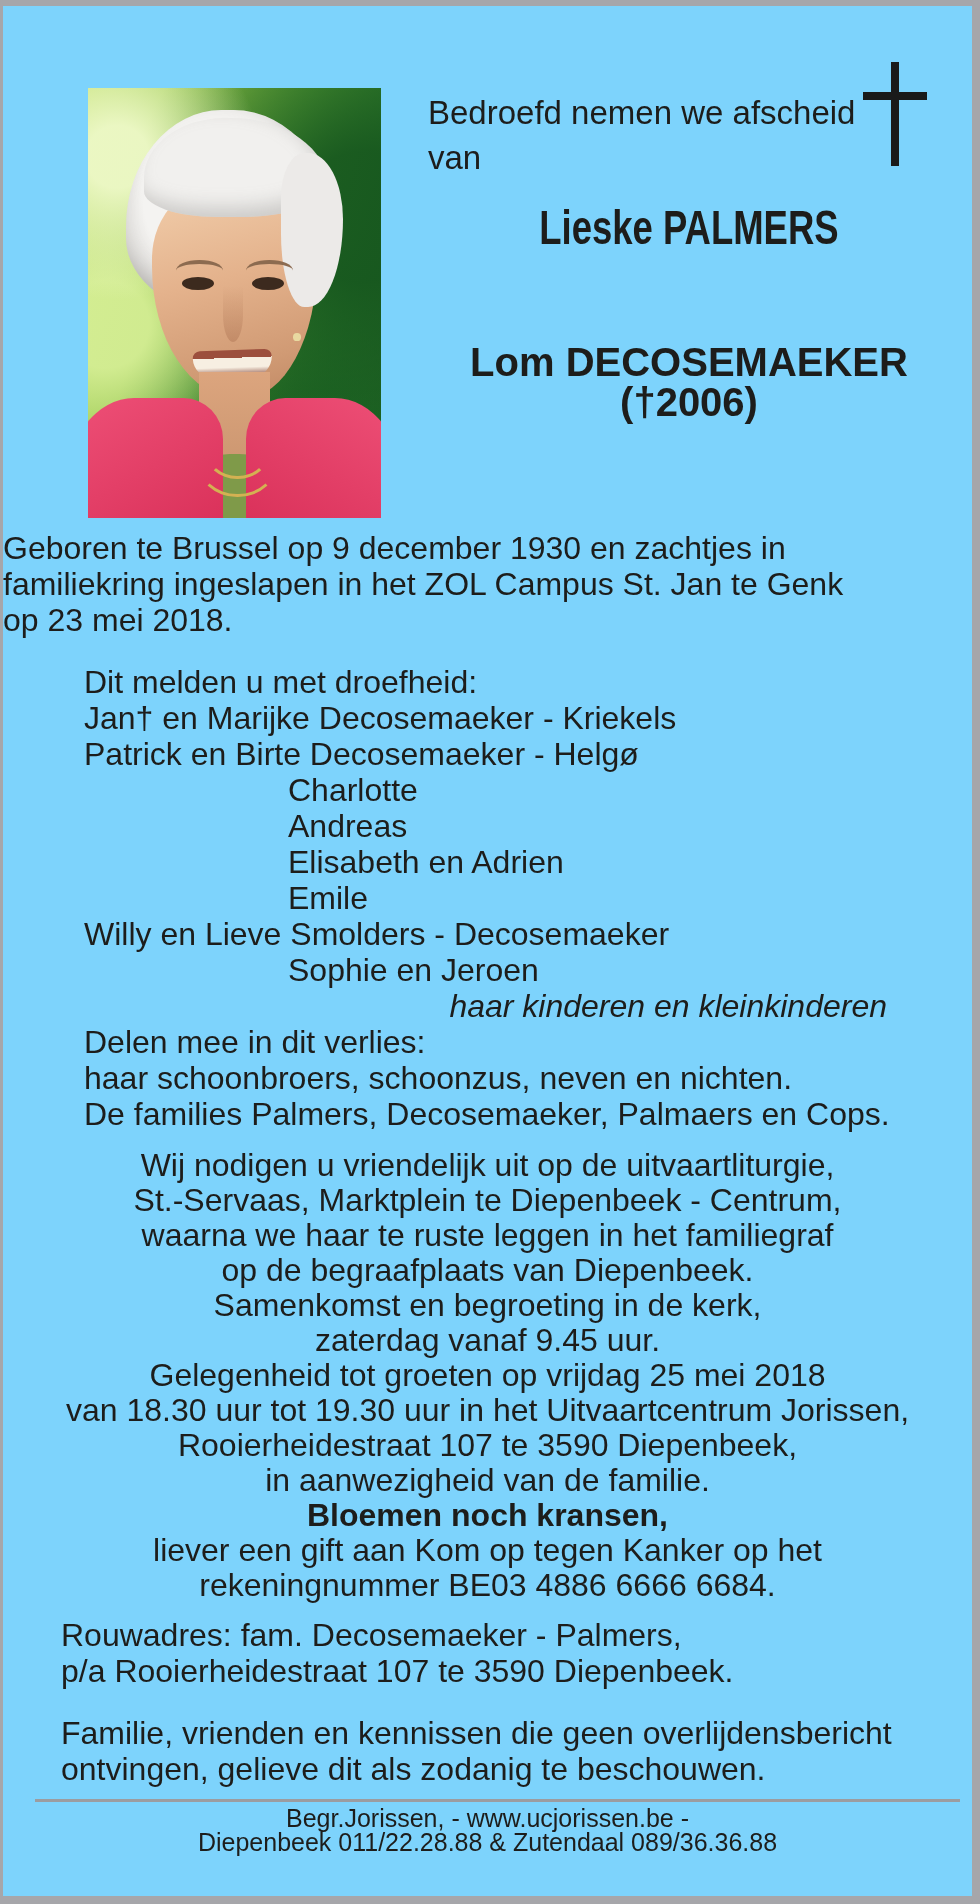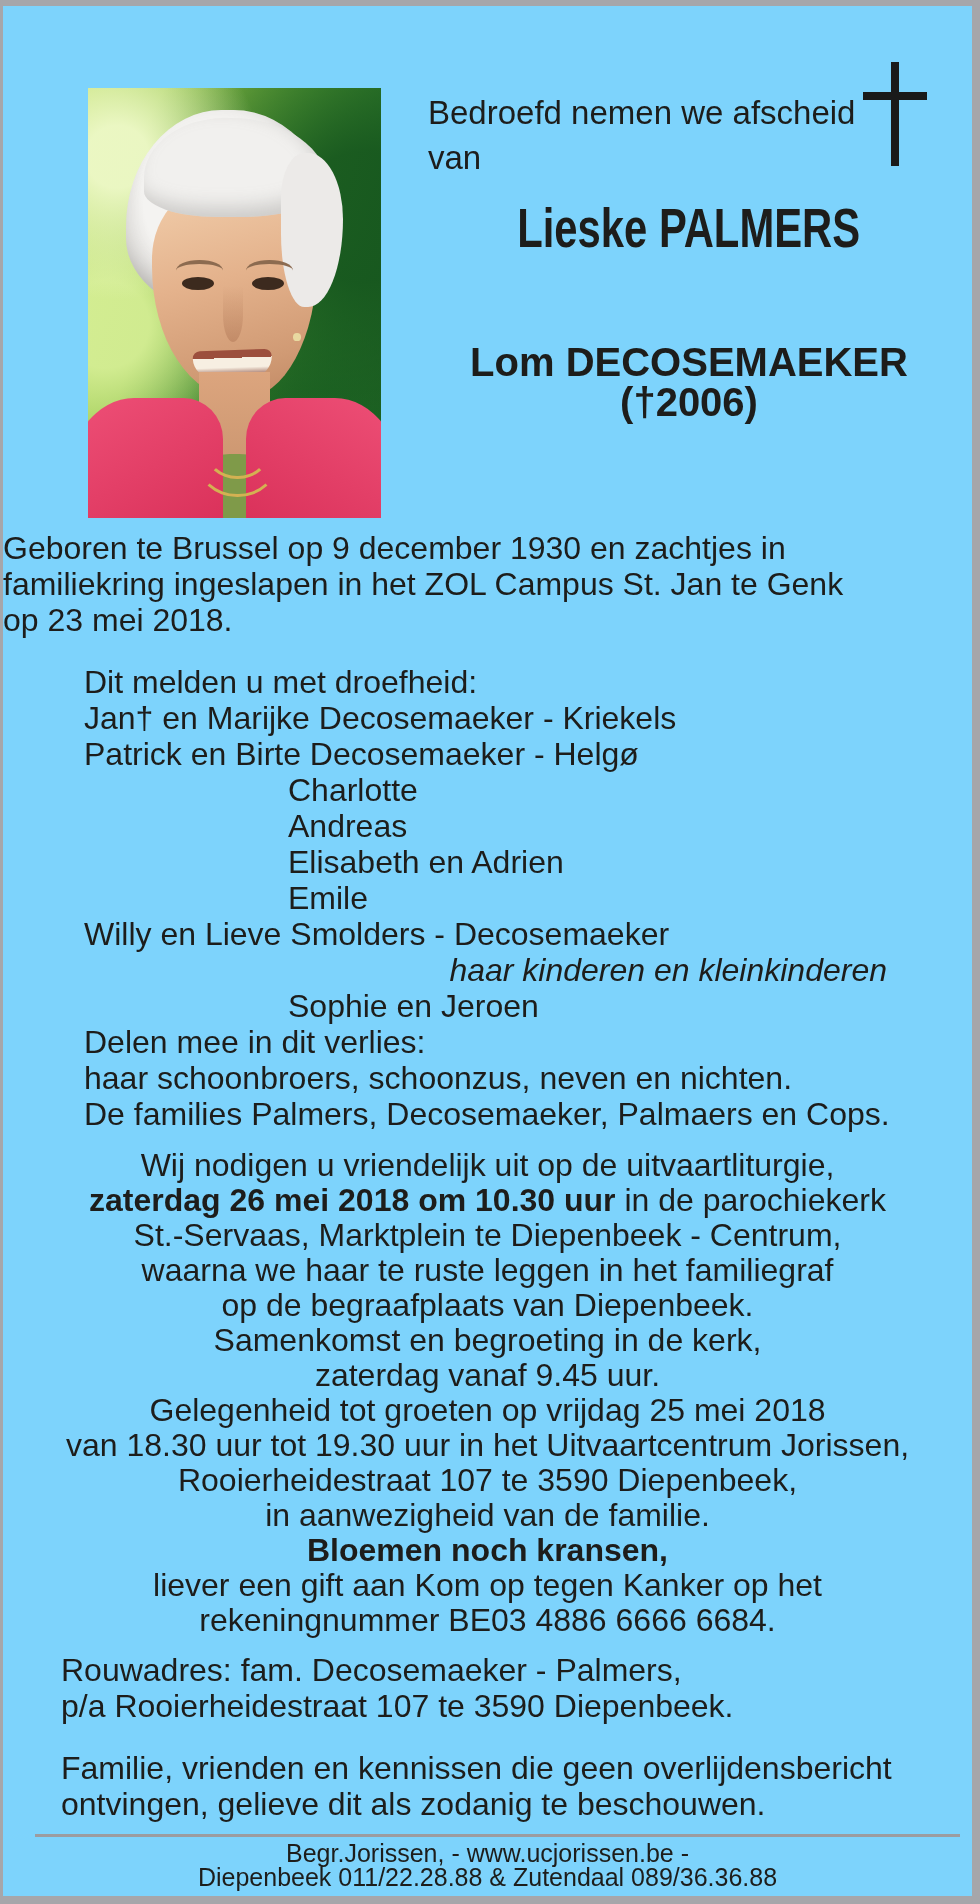--- a/index.html
+++ b/index.html
@@ -111,21 +111,21 @@
     position: absolute; left: 425px; top: 84px;
     font-size: 33px; line-height: 45px;
   }
 
   .cross { position: absolute; left: 860px; top: 56px; width: 64px; height: 104px; }
   .cross .bar-v { position: absolute; left: 28px; top: 0; width: 8px; height: 104px; background: #1a1a1a; }
   .cross .bar-h { position: absolute; left: 0; top: 30px; width: 64px; height: 8px; background: #1a1a1a; }
 
   .title {
     position: absolute; left: 410px; top: 182px; width: 552px;
-    text-align: center; font-size: 55px; line-height: 80px; font-weight: bold;
+    text-align: center; font-size: 48px; line-height: 80px; font-weight: bold;
     white-space: nowrap;
   }
   .title .condense { display: inline-block; transform: scaleX(.76); transform-origin: 50% 50%; }
 
   .subtitle {
     position: absolute; left: 410px; top: 336px; width: 552px;
     text-align: center; font-size: 40px; line-height: 40px; font-weight: bold;
   }
 
   
@@ -205,29 +205,28 @@
       </section>
       <section data-name="section-family-announcement">
         <div class="line" data-name="text-line">Dit melden u met droefheid:</div>
         <div class="line" data-name="text-line">Jan† en Marijke Decosemaeker - Kriekels</div>
         <div class="line" data-name="text-line">Patrick en Birte Decosemaeker - Helgø</div>
         <div class="line indent" data-name="text-line">Charlotte</div>
         <div class="line indent" data-name="text-line">Andreas</div>
         <div class="line indent" data-name="text-line">Elisabeth en Adrien</div>
         <div class="line indent" data-name="text-line">Emile</div>
         <div class="line" data-name="text-line">Willy en Lieve Smolders - Decosemaeker</div>
+        <div class="line indent" data-name="text-line">Sophie en Jeroen</div>
         <div class="line italic-right" data-name="text-line">haar kinderen en kleinkinderen</div>
-        <div class="line indent" data-name="text-line">Sophie en Jeroen</div>
         <div class="line" data-name="text-line">Delen mee in dit verlies:</div>
         <div class="line" data-name="text-line">haar schoonbroers, schoonzus, neven en nichten.</div>
         <div class="line" data-name="text-line">De families Palmers, Decosemaeker, Palmaers en Cops.</div>
       </section>
       <section data-name="section-funeral-details">
         <div class="line" data-name="text-line">Wij nodigen u vriendelijk uit op de uitvaartliturgie,</div>
-        <div class="line" data-name="text-line"><b data-name="bold-text">zaterdag 26 mei 2018 om 10.30 uur</b> in de parochiekerk</div>
         <div class="line" data-name="text-line">St.-Servaas, Marktplein te Diepenbeek - Centrum,</div>
         <div class="line" data-name="text-line">waarna we haar te ruste leggen in het familiegraf</div>
         <div class="line" data-name="text-line">op de begraafplaats van Diepenbeek.</div>
         <div class="line" data-name="text-line">Samenkomst en begroeting in de kerk,</div>
         <div class="line" data-name="text-line">zaterdag vanaf 9.45 uur.</div>
         <div class="line" data-name="text-line">Gelegenheid tot groeten op vrijdag 25 mei 2018</div>
         <div class="line" data-name="text-line">van 18.30 uur tot 19.30 uur in het Uitvaartcentrum Jorissen,</div>
         <div class="line" data-name="text-line">Rooierheidestraat 107 te 3590 Diepenbeek,</div>
         <div class="line" data-name="text-line">in aanwezigheid van de familie.</div>
         <div class="line" data-name="text-line"><b data-name="bold-text">Bloemen noch kransen,</b></div>

